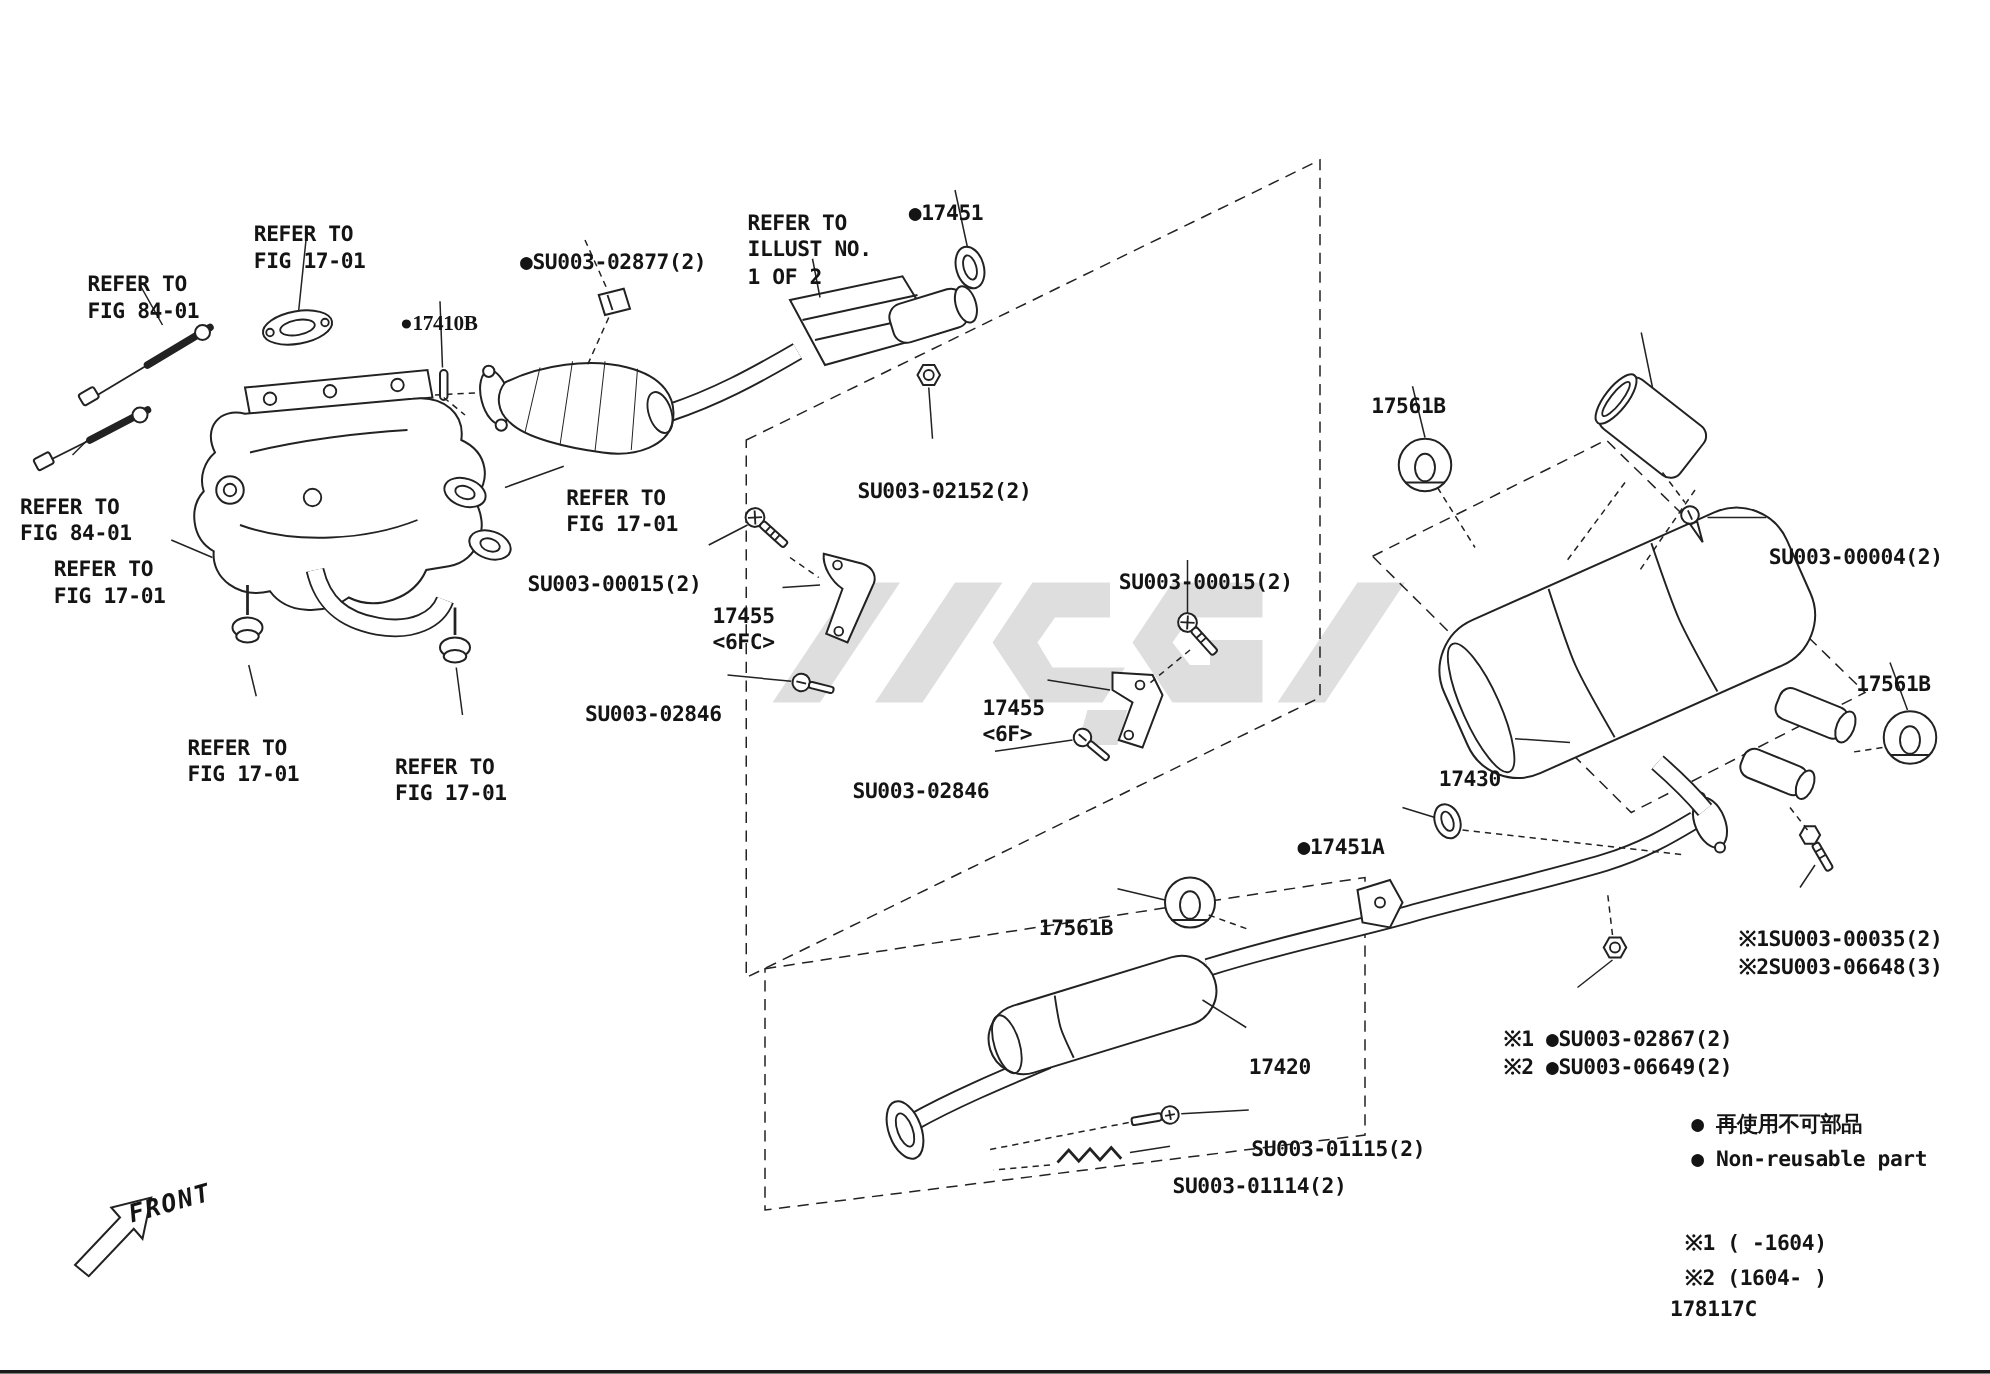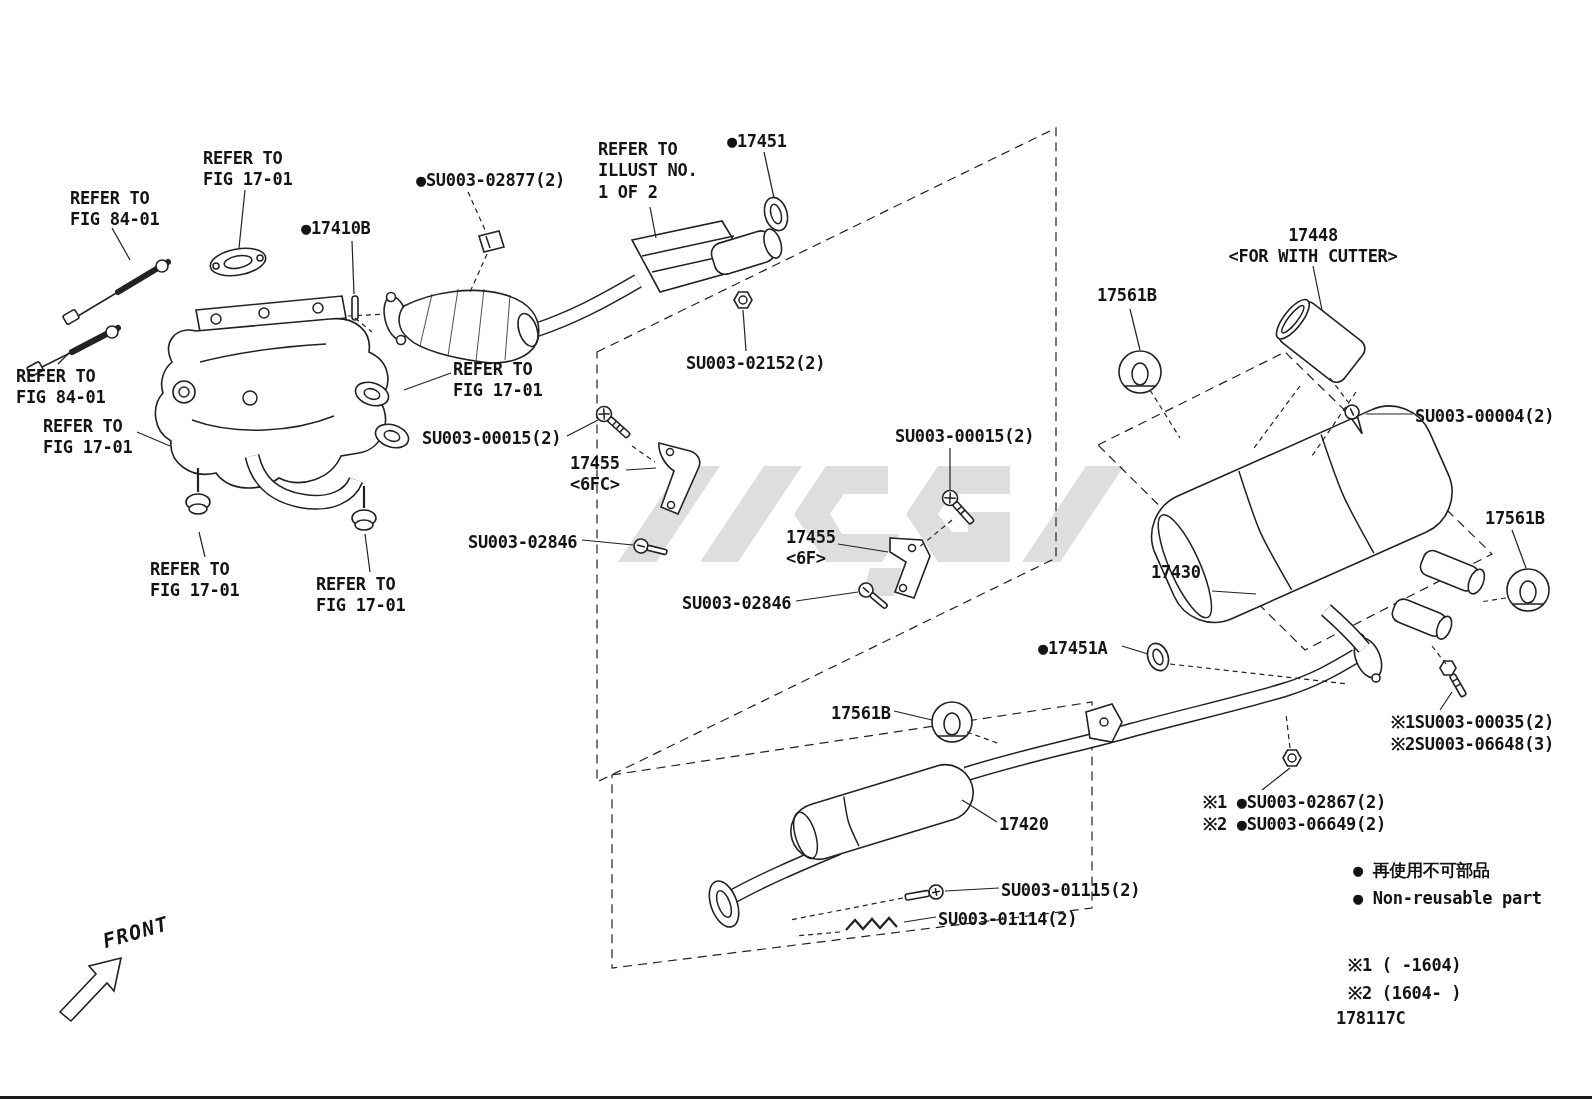--- a/index.html
+++ b/index.html
@@ -1,20 +1,20 @@
 <!DOCTYPE html>
 <html><head>
 <meta charset="utf-8">
 <style>
   html,body { margin:0; padding:0; background:#ffffff; }
   body { width:1592px; height:1099px; position:relative; overflow:hidden;
          font-family:"DejaVu Sans Mono","Liberation Mono",monospace; }
   .stage { position:absolute; inset:0; }
   svg.art { position:absolute; left:0; top:0; }
-  #labels { position:absolute; inset:0; }
+  #labels { position:absolute; inset:0;margin-top:30px; }
   .lbl { position:absolute; font-size:17px; line-height:1.25; color:#141414;
          white-space:pre-line; letter-spacing:-0.3px; font-weight:600; }
   .lbl.center { text-align:center; width:200px; }
   .lbl.front { font-style:italic; font-size:20px; letter-spacing:1.5px;
                transform:rotate(-16deg); transform-origin:left top; font-weight:700; }
   
   .ln   { stroke:#222; stroke-width:1.5; fill:none; }
   .lnt  { stroke:#222; stroke-width:0.8; fill:none; }
   .ln2  { stroke:#222; stroke-width:2.2; fill:none; }
   .ln5  { stroke:#222; stroke-width:6; fill:none; stroke-linecap:round; }
@@ -309,41 +309,39 @@
 <div id="labels">
       <div class="lbl" style="left: 203px; top: 148px;">REFER TO
 FIG 17-01</div>
       <div class="lbl" style="left: 70px; top: 188px;">REFER TO
 FIG 84-01</div>
       <div class="lbl" style="left: 416px; top: 170px;">●SU003-02877(2)</div>
       <div class="lbl" style="left: 598px; top: 139px;">REFER TO
 ILLUST NO.
 1 OF 2</div>
       <div class="lbl" style="left: 727px; top: 131px;">●17451</div>
-      <div class="lbl" style="left: 301px; top: 218px;">●17410B</div>
-      <div class="lbl center" style="left: 1213px; top: 225px;">17448
-&lt;FOR WITH CUTTER&gt;</div>
+      <div class="lbl" style="left: 320px; top: 218px; font-family: Liberation Serif, serif;">●17410B</div>
       <div class="lbl" style="left: 1097px; top: 285px;">17561B</div>
       <div class="lbl" style="left: 686px; top: 353px;">SU003-02152(2)</div>
       <div class="lbl" style="left: 16px; top: 366px;">REFER TO
 FIG 84-01</div>
       <div class="lbl" style="left: 453px; top: 359px;">REFER TO
 FIG 17-01</div>
       <div class="lbl" style="left: 43px; top: 416px;">REFER TO
 FIG 17-01</div>
       <div class="lbl" style="left: 422px; top: 428px;">SU003-00015(2)</div>
       <div class="lbl" style="left: 570px; top: 453px;">17455
 &lt;6FC&gt;</div>
       <div class="lbl" style="left: 895px; top: 426px;">SU003-00015(2)</div>
       <div class="lbl" style="left: 1415px; top: 406px;">SU003-00004(2)</div>
       <div class="lbl" style="left: 1485px; top: 508px;">17561B</div>
       <div class="lbl" style="left: 468px; top: 532px;">SU003-02846</div>
       <div class="lbl" style="left: 786px; top: 527px;">17455
 &lt;6F&gt;</div>
-      <div class="lbl" style="left: 1151px; top: 562px;">17430</div>
+      <div class="lbl" style="left: 1151px; top: 584px;">17430</div>
       <div class="lbl" style="left: 150px; top: 559px;">REFER TO
 FIG 17-01</div>
       <div class="lbl" style="left: 316px; top: 574px;">REFER TO
 FIG 17-01</div>
       <div class="lbl" style="left: 682px; top: 593px;">SU003-02846</div>
       <div class="lbl" style="left: 1038px; top: 638px;">●17451A</div>
       <div class="lbl" style="left: 1391px; top: 712px;">※1SU003-00035(2)</div>
       <div class="lbl" style="left: 1391px; top: 734px;">※2SU003-06648(3)</div>
       <div class="lbl" style="left: 831px; top: 703px;">17561B</div>
       <div class="lbl" style="left: 1203px; top: 792px;">※1 ●SU003-02867(2)</div>

